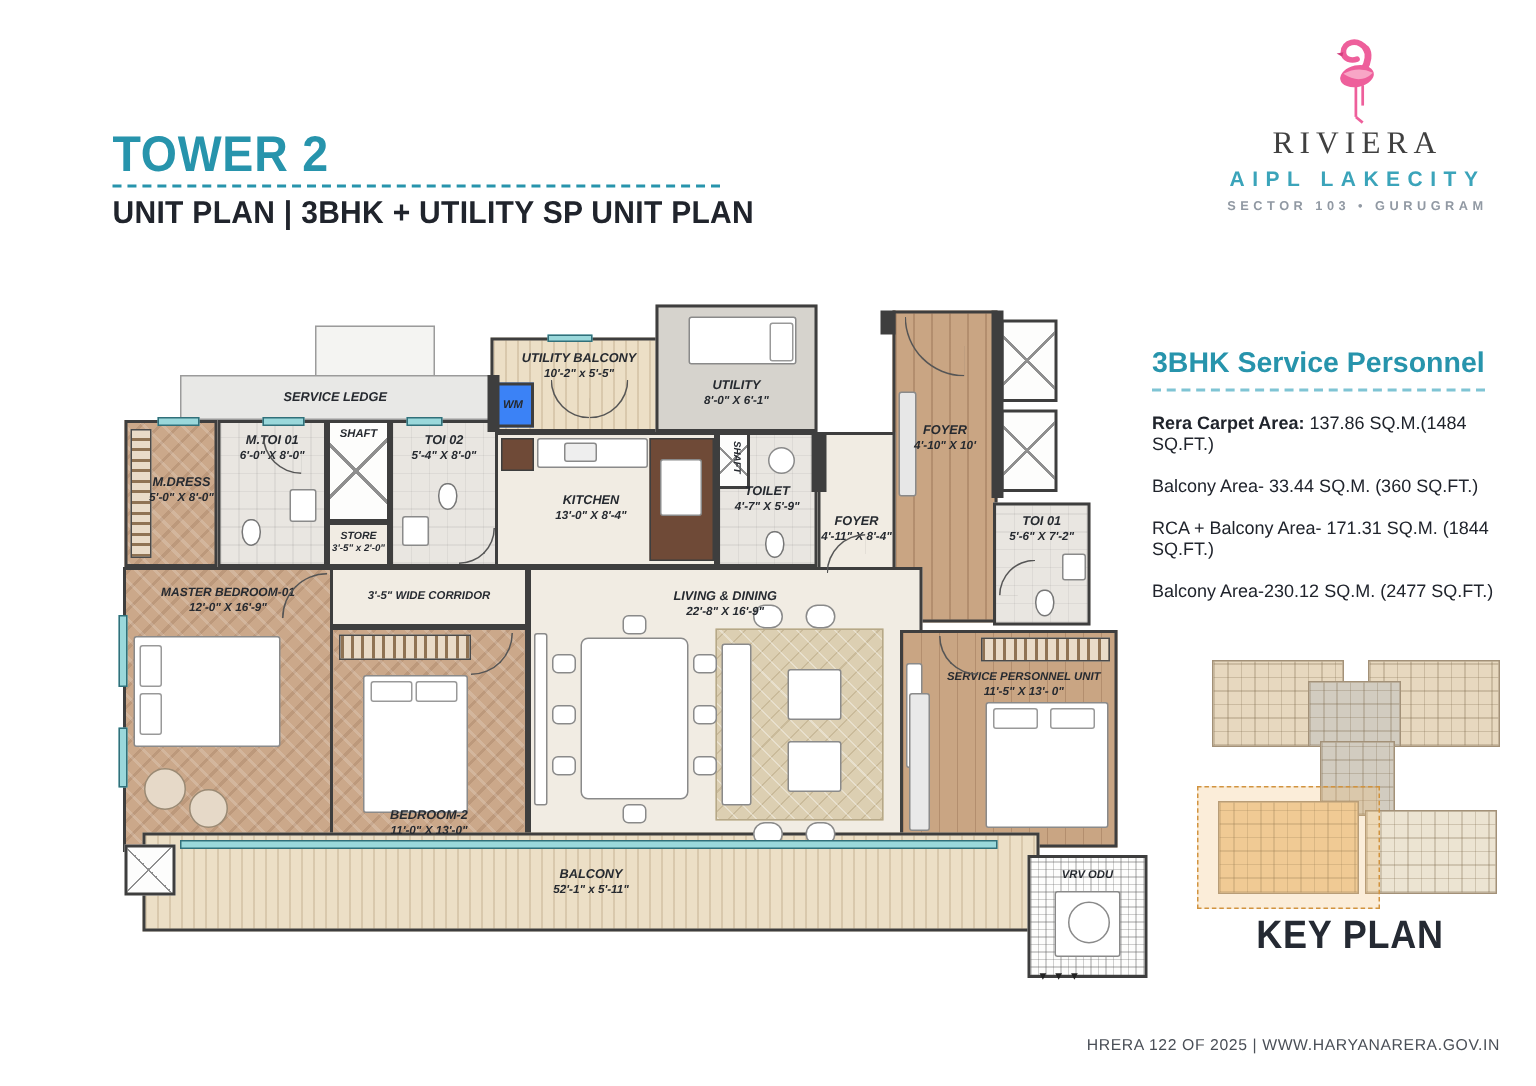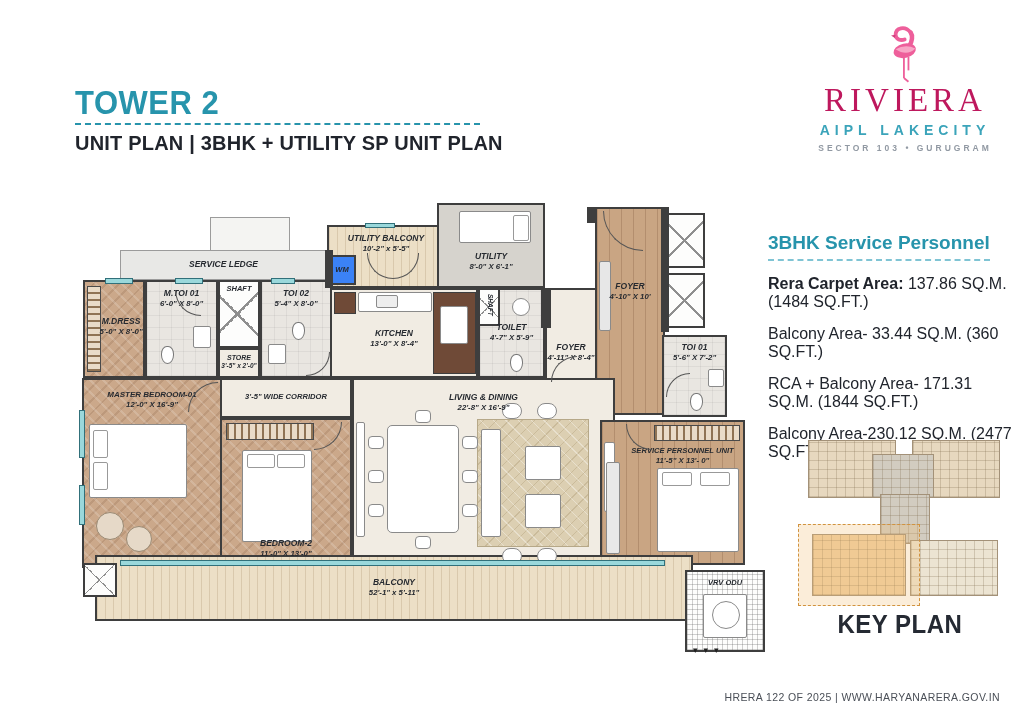--- a/index.html
+++ b/index.html
@@ -7,29 +7,29 @@
         font-family:"Liberation Sans",sans-serif;}
   
   .tower-title{position:absolute;left:75px;top:84px;font-size:31px;font-weight:800;
     color:#2794ac;letter-spacing:.5px;transform:scaleY(1.08);transform-origin:left top;}
   .title-dash{position:absolute;left:75px;top:123px;width:405px;border-top:2px dashed #2794ac;}
   .subtitle{position:absolute;left:75px;top:131px;font-size:20px;font-weight:800;color:#20242c;
     letter-spacing:.2px;transform:scaleY(1.05);transform-origin:left top;}
   
   .logo{position:absolute;left:795px;top:22px;width:220px;text-align:center;}
   .logo-flamingo{height:62px;}
-  .logo-brand{font-family:"Liberation Serif",serif;font-size:33px;color:#be185d;
+  .logo-brand{font-family:"Liberation Serif",serif;font-size:21px;color:#404040;
     letter-spacing:4px;margin-top:-6px;}
   .logo-sub{font-size:14px;color:#3ba4ba;letter-spacing:5px;font-weight:600;margin-top:3px;}
   .logo-loc{font-size:8.5px;color:#9199a3;letter-spacing:3px;margin-top:5px;font-weight:600;}
   
   .info{position:absolute;left:768px;top:232px;width:245px;}
   .info-title{font-size:19px;font-weight:700;color:#2794ac;padding-bottom:5px;
     border-bottom:2px dashed #7fc4d4;display:inline-block;}
-  .info-line{font-size:16px;color:#20242c;margin-top:14px;}
+  .info-line{font-size:12px;color:#20242c;margin-top:14px;}
   .info-line .lbl{font-weight:400;}
   .info-line.first .lbl{font-weight:700;}
   
   #plan{position:absolute;left:75px;top:195px;width:692px;height:462px;}
   .room{position:absolute;box-sizing:border-box;border:2.5px solid #3e3e3e;}
   .soft{border:1.5px solid #9b9b9b;}
   .rlabel{position:absolute;left:0;right:0;text-align:center;font-style:italic;
     color:#262a30;line-height:1.3;pointer-events:none;z-index:6;}
   .rname{display:block;font-size:8.5px;font-weight:700;}
   .rdims{display:block;font-size:7.8px;font-weight:600;}

